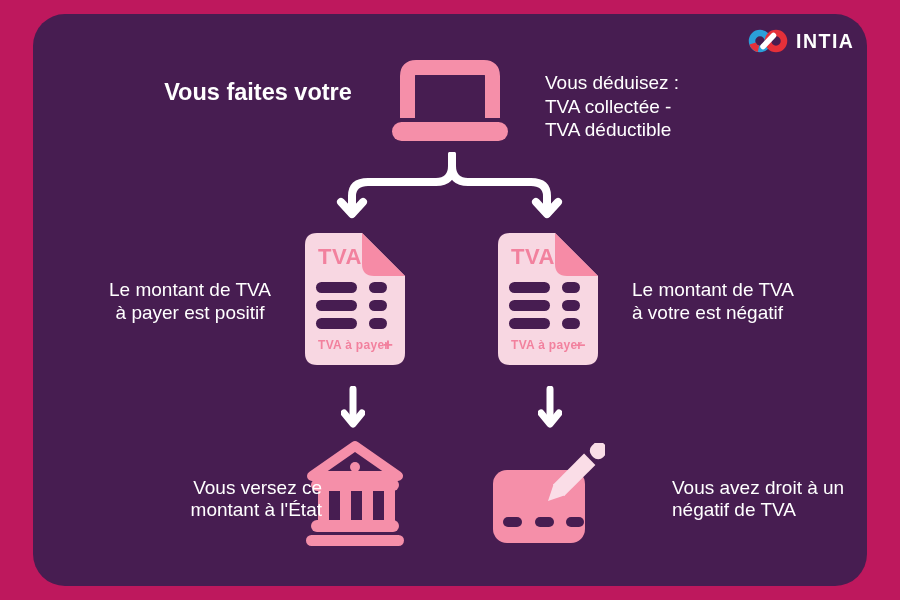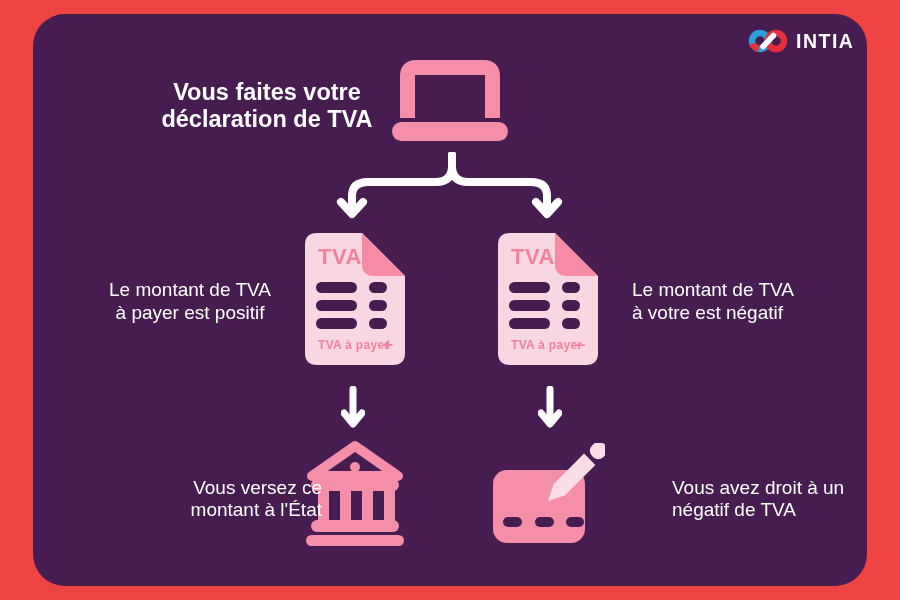--- a/index.html
+++ b/index.html
@@ -1,16 +1,16 @@
 <!DOCTYPE html>
 <html><head>
 <meta charset="utf-8">
 <style>
   html,body{margin:0;padding:0;background:#ffffff;}
-  #canvas{position:relative;width:900px;height:600px;background:#ef4444;overflow:hidden;
+  #canvas{position:relative;width:900px;height:600px;background:#be185d;overflow:hidden;
           font-family:"Liberation Sans",sans-serif;}
   .abs{position:absolute;}
   .panel{position:absolute;left:33px;top:14px;width:834px;height:572px;
          background:#471d51;border-radius:32px;}
   .title{color:#ffffff;font-size:23.5px;line-height:27px;font-weight:bold;text-align:center;}
   .txt{color:#ffffff;font-size:19px;line-height:23px;}
   .txt-c{text-align:center;}
   .logo{display:flex;align-items:center;gap:8px;}
   .logo-text{color:#ffffff;font-weight:bold;font-size:19.5px;letter-spacing:1.5px;}
   svg{display:block;}
@@ -29,30 +29,34 @@
   <div class="abs logo" style="left:748px;top:27px;">
     <svg width="40" height="28" viewBox="0 0 40 28">
       <circle cx="12" cy="14" r="8" fill="none" stroke="#2b9fd9" stroke-width="6.5"></circle>
       <path d="M4.6,16.5 A8,8 0 0 0 10.5,21.8" fill="none" stroke="#e53039" stroke-width="6.5"></path>
       <circle cx="28" cy="14" r="8" fill="none" stroke="#e53039" stroke-width="6.5"></circle>
       <line x1="15" y1="19.5" x2="25.5" y2="8.5" stroke="#ffffff" stroke-width="5.5" stroke-linecap="round"></line>
     </svg>
     <span class="logo-text">INTIA</span>
   </div>
 
-  <div class="abs title" style="left:127px;top:79px;width:280px;">
+  <div class="abs title" style="left:118px;top:79px;width:280px;">
     <div>Vous faites votre</div>
-    <div>déclaration de TVA</div>
   </div>
 
   <svg class="abs" style="left:392px;top:58px;" width="116" height="84" viewBox="0 0 116 84">
     <path d="M15.5,60 L15.5,18 Q15.5,9.5 24,9.5 L92,9.5 Q100.5,9.5 100.5,18 L100.5,60" fill="none" stroke="#f58fa9" stroke-width="15" stroke-linejoin="round"></path>
     <rect x="0" y="64" width="116" height="19" rx="9.5" fill="#f58fa9"></rect>
   </svg>
 
+  <div class="abs txt" style="left:545px;top:71px;width:210px;line-height:23.5px;">
+    <div>Vous déduisez :</div>
+    <div>TVA collectée -</div>
+    <div>TVA déductible</div>
+  </div>
 
   <svg class="abs" style="left:325px;top:152px;" width="250" height="78" viewBox="0 0 250 78">
     <path d="M127,3 L127,14 Q127,30 111,30 L43,30 Q27,30 27,44 L27,60" fill="none" stroke="#ffffff" stroke-width="8" stroke-linecap="round" stroke-linejoin="round"></path>
     <path d="M127,3 L127,14 Q127,30 143,30 L206,30 Q222,30 222,44 L222,60" fill="none" stroke="#ffffff" stroke-width="8" stroke-linecap="round" stroke-linejoin="round"></path>
     <path d="M16,50 L27,62 L38,50" fill="none" stroke="#ffffff" stroke-width="8" stroke-linecap="round" stroke-linejoin="round"></path>
     <path d="M211,50 L222,62 L233,50" fill="none" stroke="#ffffff" stroke-width="8" stroke-linecap="round" stroke-linejoin="round"></path>
   </svg>
 
   <div class="abs txt txt-c" style="left:75px;top:278px;width:230px;">
     <div>Le montant de TVA</div>

